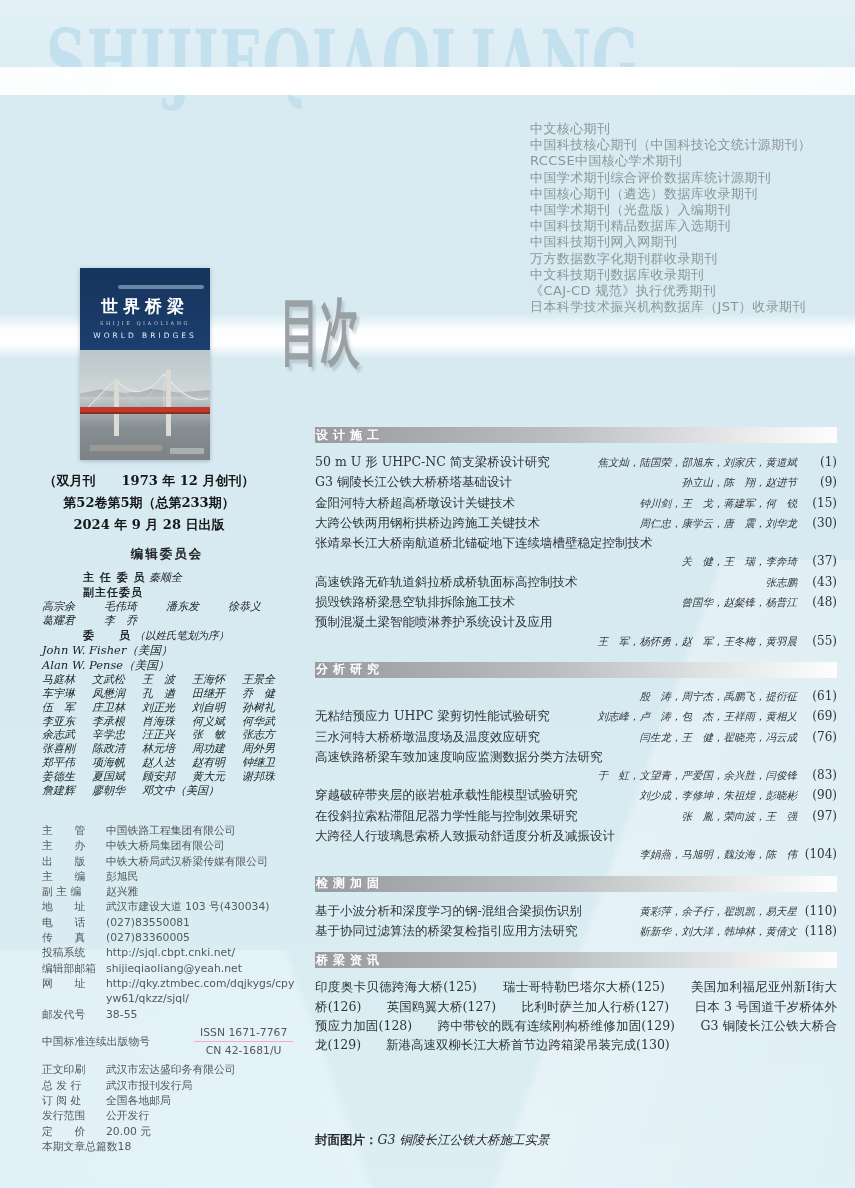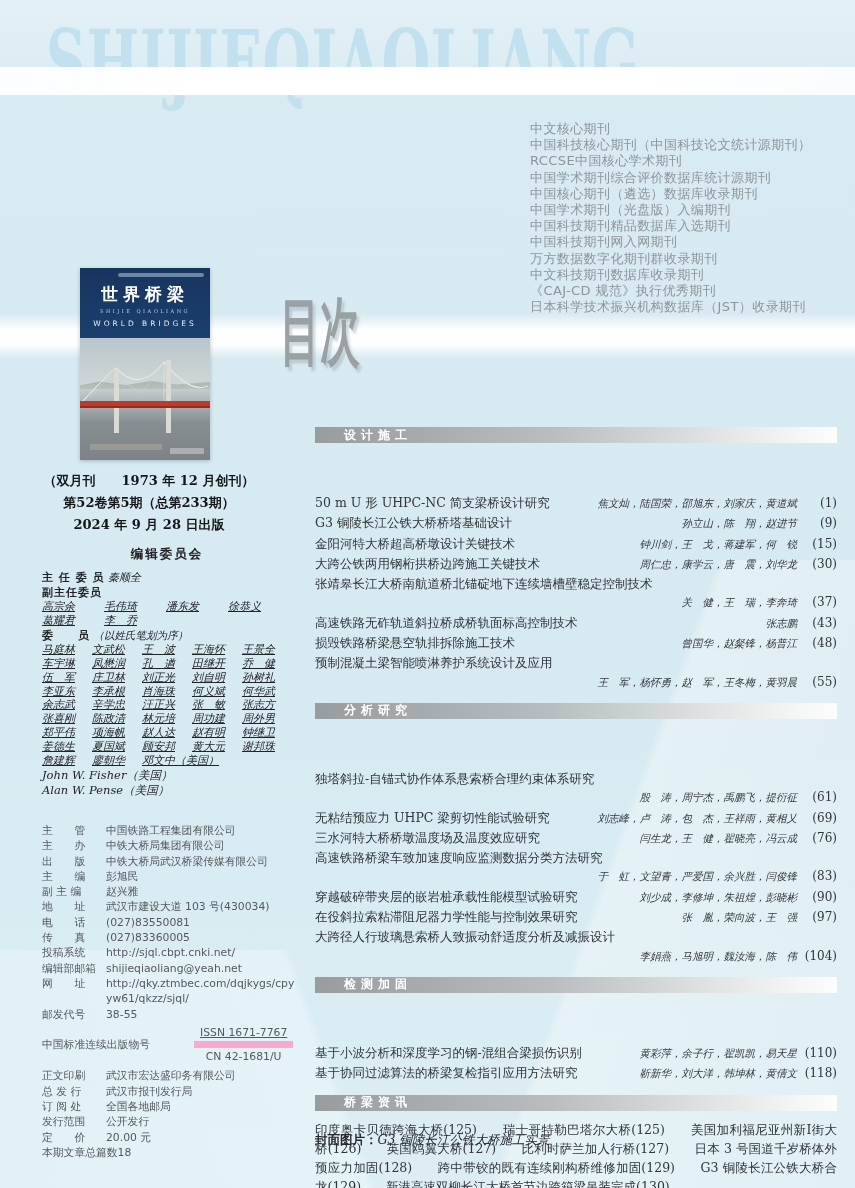--- a/index.html
+++ b/index.html
@@ -27,21 +27,21 @@
 
   
   .accolades{position:absolute;top:121px;left:530px;z-index:3;
     font-family:"DejaVu Sans","Liberation Sans",sans-serif;
     font-size:13px;line-height:16.2px;color:#8d9597;letter-spacing:.4px;}
 
   
   .cover{position:absolute;top:268px;left:80px;width:130px;height:192px;z-index:5;
     box-shadow:0 1px 4px rgba(60,90,110,.35);display:flex;flex-direction:column;background:#16355f;}
   .cover-head{height:70px;position:relative;color:#fff;text-align:center;
-    background:linear-gradient(180deg,#17355e,#1b3f6e);}
+    background:linear-gradient(180deg,#17355e,#1b3f6e);margin-top:12px;}
   .cover-logo-line{position:absolute;top:5px;left:38px;right:6px;height:4px;
     background:rgba(190,215,240,.5);border-radius:2px;}
   .cover-cn{margin-top:15px;font-size:17px;letter-spacing:5px;font-weight:700;
     font-family:"DejaVu Serif","Liberation Serif",serif;}
   .cover-py{font-size:5px;letter-spacing:2.5px;color:#b9cde4;margin-top:2px;}
   .cover-en{font-size:7.5px;letter-spacing:3px;color:#e8eef6;margin-top:5px;
     font-family:"DejaVu Sans","Liberation Sans",sans-serif;}
   .cover-photo{flex:1;position:relative;overflow:hidden;
     background:linear-gradient(180deg,#b9c6cb 0%,#cfd6d6 38%,#a7aeb0 55%,#878e92 70%,#7c8285 100%);}
   .hills{position:absolute;top:34%;left:0;width:100%;height:10px;
@@ -58,54 +58,54 @@
     background:rgba(255,255,255,.35);border-radius:1px;}
 
   
   .issue{position:absolute;top:470px;left:18px;width:262px;z-index:3;text-align:center;
     font-weight:700;font-size:13px;line-height:22px;color:#141618;}
 
   
   .editorial{position:absolute;top:546px;left:42px;width:250px;z-index:3;color:#212427;font-size:11px;}
   .ed-title{text-align:center;font-weight:700;font-size:12.5px;letter-spacing:2px;
     font-family:"DejaVu Sans","Liberation Sans",sans-serif;margin-bottom:7px;}
-  .ed-label{font-weight:700;font-family:"DejaVu Sans","Liberation Sans",sans-serif;letter-spacing:1px;}
+  .ed-label{font-weight:700;font-family:"DejaVu Sans","Liberation Sans",sans-serif;letter-spacing:1px;margin-left:41px;}
   .ed-line{line-height:15px;}
   .kai{font-style:italic;font-family:"DejaVu Serif","Liberation Serif",serif;}
-  .name-row{display:flex;line-height:13.9px;text-decoration:underline;}
+  .name-row{display:flex;line-height:13.9px;}
   .name-row span{display:inline-block;width:50px;font-style:italic;white-space:nowrap;}
   .name-row.vice span{width:62px;}
   .ed-note{font-style:italic;font-size:10.5px;}
   .foreign-line{line-height:15px;font-size:11.5px;}
 
   
   .pubinfo{position:absolute;top:823px;left:42px;width:256px;z-index:3;
     font-family:"DejaVu Sans","Liberation Sans",sans-serif;
     font-size:10.8px;color:#54585b;line-height:15.3px;}
   .pub-row{display:flex;}
   .pub-label{flex:0 0 64px;white-space:nowrap;}
   .pub-value{flex:1;word-break:break-all;}
   .issn-row{display:flex;align-items:center;margin:3px 0 4px 0;gap:34px;}
   .issn-label{flex:0 0 118px;}
   .issn-frac{text-align:center;font-size:10.8px;}
-  .issn-top{border-bottom:7px solid #f9a8d4;padding:0 6px 1px 6px;text-decoration:underline;}
+  .issn-top{border-bottom:1px solid #f9a8d4;padding:0 6px 1px 6px;}
   .issn-bot{padding-top:1px;}
 
   
   .muci{position:absolute;top:292px;left:280px;z-index:4;
     font-size:74px;line-height:1.08;font-weight:700;color:#99a1a5;white-space:nowrap;
     transform:scaleX(.54);transform-origin:left top;letter-spacing:0px;
     text-shadow:5px 4px 3px rgba(150,170,178,.45);}
 
   
   .toc{position:absolute;top:420px;left:315px;width:522px;z-index:3;color:#2f3538;}
-  .sec-bar{height:16px;display:flex;align-items:center;padding-left:29px;margin-top:7px;
+  .sec-bar{height:16px;display:flex;align-items:center;padding-left:1px;margin-top:7px;
     background:linear-gradient(90deg,#97global 0%,#fff 100%);
     background:linear-gradient(90deg,#989c9f 0%,#b9bdbf 45%,#eceeee 85%,#fdfdfd 100%);}
-  .sec-bar + .sec-entries{padding-top:9px;padding-bottom:4px;margin-top:41px;}
+  .sec-bar + .sec-entries{padding-top:9px;padding-bottom:4px;}
   .sec-title{color:#ffffff;font-weight:700;font-size:12px;letter-spacing:5px;
     font-family:"DejaVu Sans","Liberation Sans",sans-serif;}
   .entry-row{display:flex;align-items:baseline;line-height:19.3px;}
   .e-title{font-size:12.5px;white-space:nowrap;}
   .fill{flex:1;min-width:8px;}
   .auth{font-style:italic;font-size:10.5px;color:#34393c;white-space:nowrap;}
   .pg{flex:0 0 40px;text-align:right;font-size:12px;white-space:nowrap;}
   .entry-line2{display:flex;justify-content:flex-end;align-items:baseline;line-height:19.3px;}
   .news-para{margin-top:9px;font-size:12.5px;line-height:19.3px;text-align:justify;color:#2f3538;}
 
@@ -182,20 +182,24 @@
       </div>
       <div class="name-row vice">
         <span>葛耀君</span>
         <span>李　乔</span>
       </div>
     </div>
   <div class="ed-line">
     <span class="ed-label">委　　员</span>
     <span class="ed-note">（以姓氏笔划为序）</span>
   </div>
+  <div id="foreign-rows">
+      <div class="foreign-line kai">John W. Fisher（美国）</div>
+      <div class="foreign-line kai">Alan W. Pense（美国）</div>
+    </div>
   <div id="member-rows">
       <div class="name-row">
         <span>马庭林</span>
         <span>文武松</span>
         <span>王　波</span>
         <span>王海怀</span>
         <span>王景全</span>
       </div>
       <div class="name-row">
         <span>车宇琳</span>
@@ -244,24 +248,20 @@
         <span>夏国斌</span>
         <span>顾安邦</span>
         <span>黄大元</span>
         <span>谢邦珠</span>
       </div>
       <div class="name-row">
         <span>詹建辉</span>
         <span>廖朝华</span>
         <span>邓文中（美国）</span>
       </div>
-    </div>
-  <div id="foreign-rows">
-      <div class="foreign-line kai">John W. Fisher（美国）</div>
-      <div class="foreign-line kai">Alan W. Pense（美国）</div>
     </div>
 </div>
 
 <div class="pubinfo">
   <div id="pub-rows">
       <div class="pub-row">
         <span class="pub-label">主　　管</span>
         <span class="pub-value">中国铁路工程集团有限公司</span>
       </div>
       <div class="pub-row">
@@ -400,23 +400,20 @@
         </div>
         <div class="entry-line2">
           <span class="auth">王　军，杨怀勇，赵　军，王冬梅，黄羽晨</span>
           <span class="pg">(55)</span>
         </div>
       </div>
       <div class="sec-bar">
         <span class="sec-title">分析研究</span>
       </div>
       <div class="sec-entries">
-        <div class="entry-row">
-          <span class="e-title">独塔斜拉-自锚式协作体系悬索桥合理约束体系研究</span>
-        </div>
         <div class="entry-line2">
           <span class="auth">殷　涛，周宁杰，禹鹏飞，提衍征</span>
           <span class="pg">(61)</span>
         </div>
         <div class="entry-row">
           <span class="e-title">无粘结预应力 UHPC 梁剪切性能试验研究</span>
           <span class="fill"></span>
           <span class="auth">刘志峰，卢　涛，包　杰，王祥雨，黄相乂</span>
           <span class="pg">(69)</span>
         </div>

